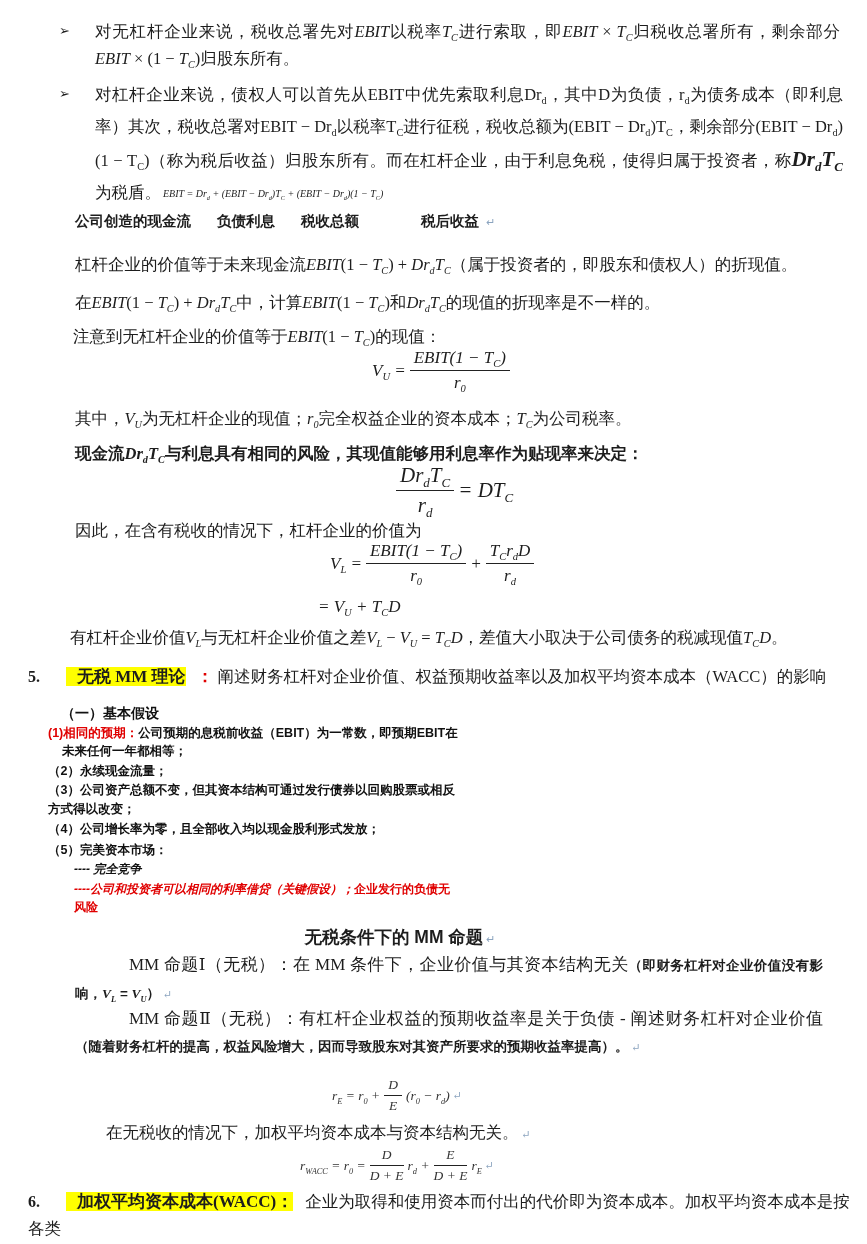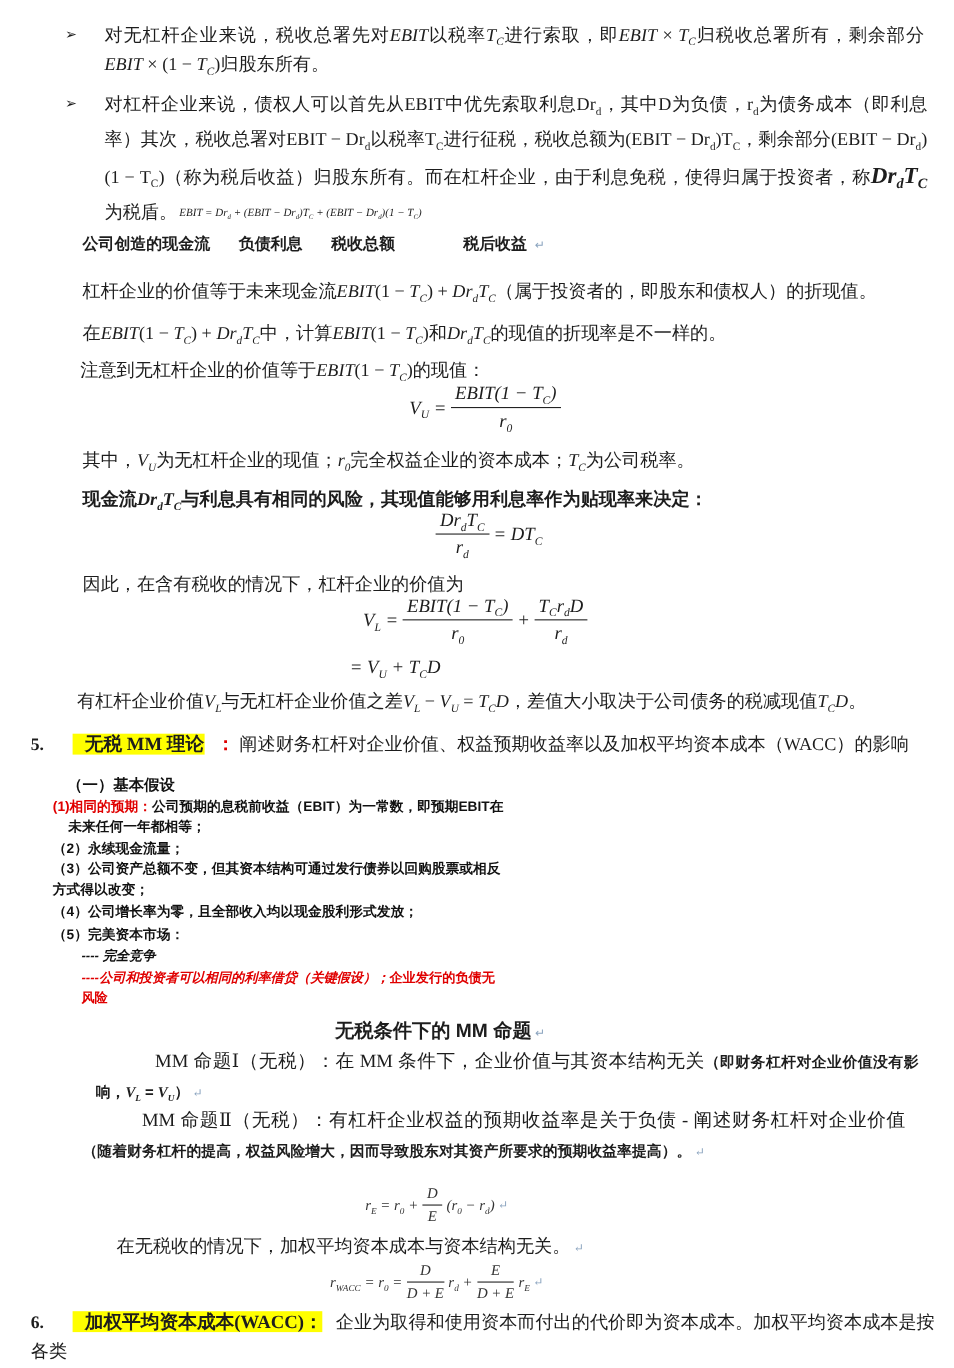--- a/index.html
+++ b/index.html
@@ -60,21 +60,21 @@
     <span>V<sub>U</sub> =</span>
     <span class="frac">
       <span class="top">EBIT(1 − T<sub>C</sub>)</span>
       <span class="bot">r<sub>0</sub></span>
     </span>
   </div>
 
   <div class="abs para math" style="left:75px;top:405px;width:765px;">其中，<i>V<sub>U</sub></i>为无杠杆企业的现值；<i>r<sub>0</sub></i>完全权益企业的资本成本；<i>T<sub>C</sub></i>为公司税率。</div>
   <div class="abs para math" style="left:75px;top:440px;width:765px;font-weight:bold;">现金流<i>Dr<sub>d</sub>T<sub>C</sub></i>与利息具有相同的风险，其现值能够用利息率作为贴现率来决定：</div>
 
-  <div class="abs formula frow" style="left:392px;top:463px;font-size:17px;">
+  <div class="abs formula frow" style="left:392px;top:463px;font-size:21px;">
     <span class="frac">
       <span class="top">Dr<sub>d</sub>T<sub>C</sub></span>
       <span class="bot">r<sub>d</sub></span>
     </span>
     <span>= DT<sub>C</sub></span>
   </div>
 
   <div class="abs para math" style="left:75px;top:517px;width:765px;">因此，在含有税收的情况下，杠杆企业的价值为</div>
 
   <div class="abs formula frow" style="left:330px;top:541px;font-size:17px;">
@@ -112,21 +112,21 @@
     <div style="margin-left:26px;margin-top:1px;font-size:12px;">
       <span class="red" style="font-style:italic;">----公司和投资者可以相同的利率借贷（关键假设）；</span><span class="red" style="font-weight:bold;">企业发行的负债无风险</span>
     </div>
   </div>
 
 
   <div class="abs bsans" style="left:0;top:925px;width:800px;text-align:center;font-size:17.5px;">
     <span>无税条件下的 MM 命题</span><span class="pmark">↵</span>
   </div>
 
-  <div class="abs" style="left:87px;top:951px;width:748px;line-height:27px;text-indent:54px;text-align:justify;">
+  <div class="abs" style="left:75px;top:951px;width:748px;line-height:27px;text-indent:54px;text-align:justify;">
     <span class="propmain">MM 命题Ⅰ（无税）：在 MM 条件下，企业价值与其资本结构无关</span><span class="propsmall math">（即财务杠杆对企业价值没有影响，<i>V<sub>L</sub></i> = <i>V<sub>U</sub></i>）</span><span class="pmark">↵</span>
   </div>
 
   <div class="abs" style="left:75px;top:1005px;width:748px;line-height:27px;text-indent:54px;text-align:justify;">
     <span class="propmain">MM 命题Ⅱ（无税）：有杠杆企业权益的预期收益率是关于负债 - 阐述财务杠杆对企业价值</span><span class="propsmall">（随着财务杠杆的提高，权益风险增大，因而导致股东对其资产所要求的预期收益率提高）。</span><span class="pmark">↵</span>
   </div>
 
   <div class="abs formula frow" style="left:332px;top:1077px;font-size:13.5px;color:#333;">
     <span>r<sub>E</sub> = r<sub>0</sub> +</span>
     <span class="frac">

